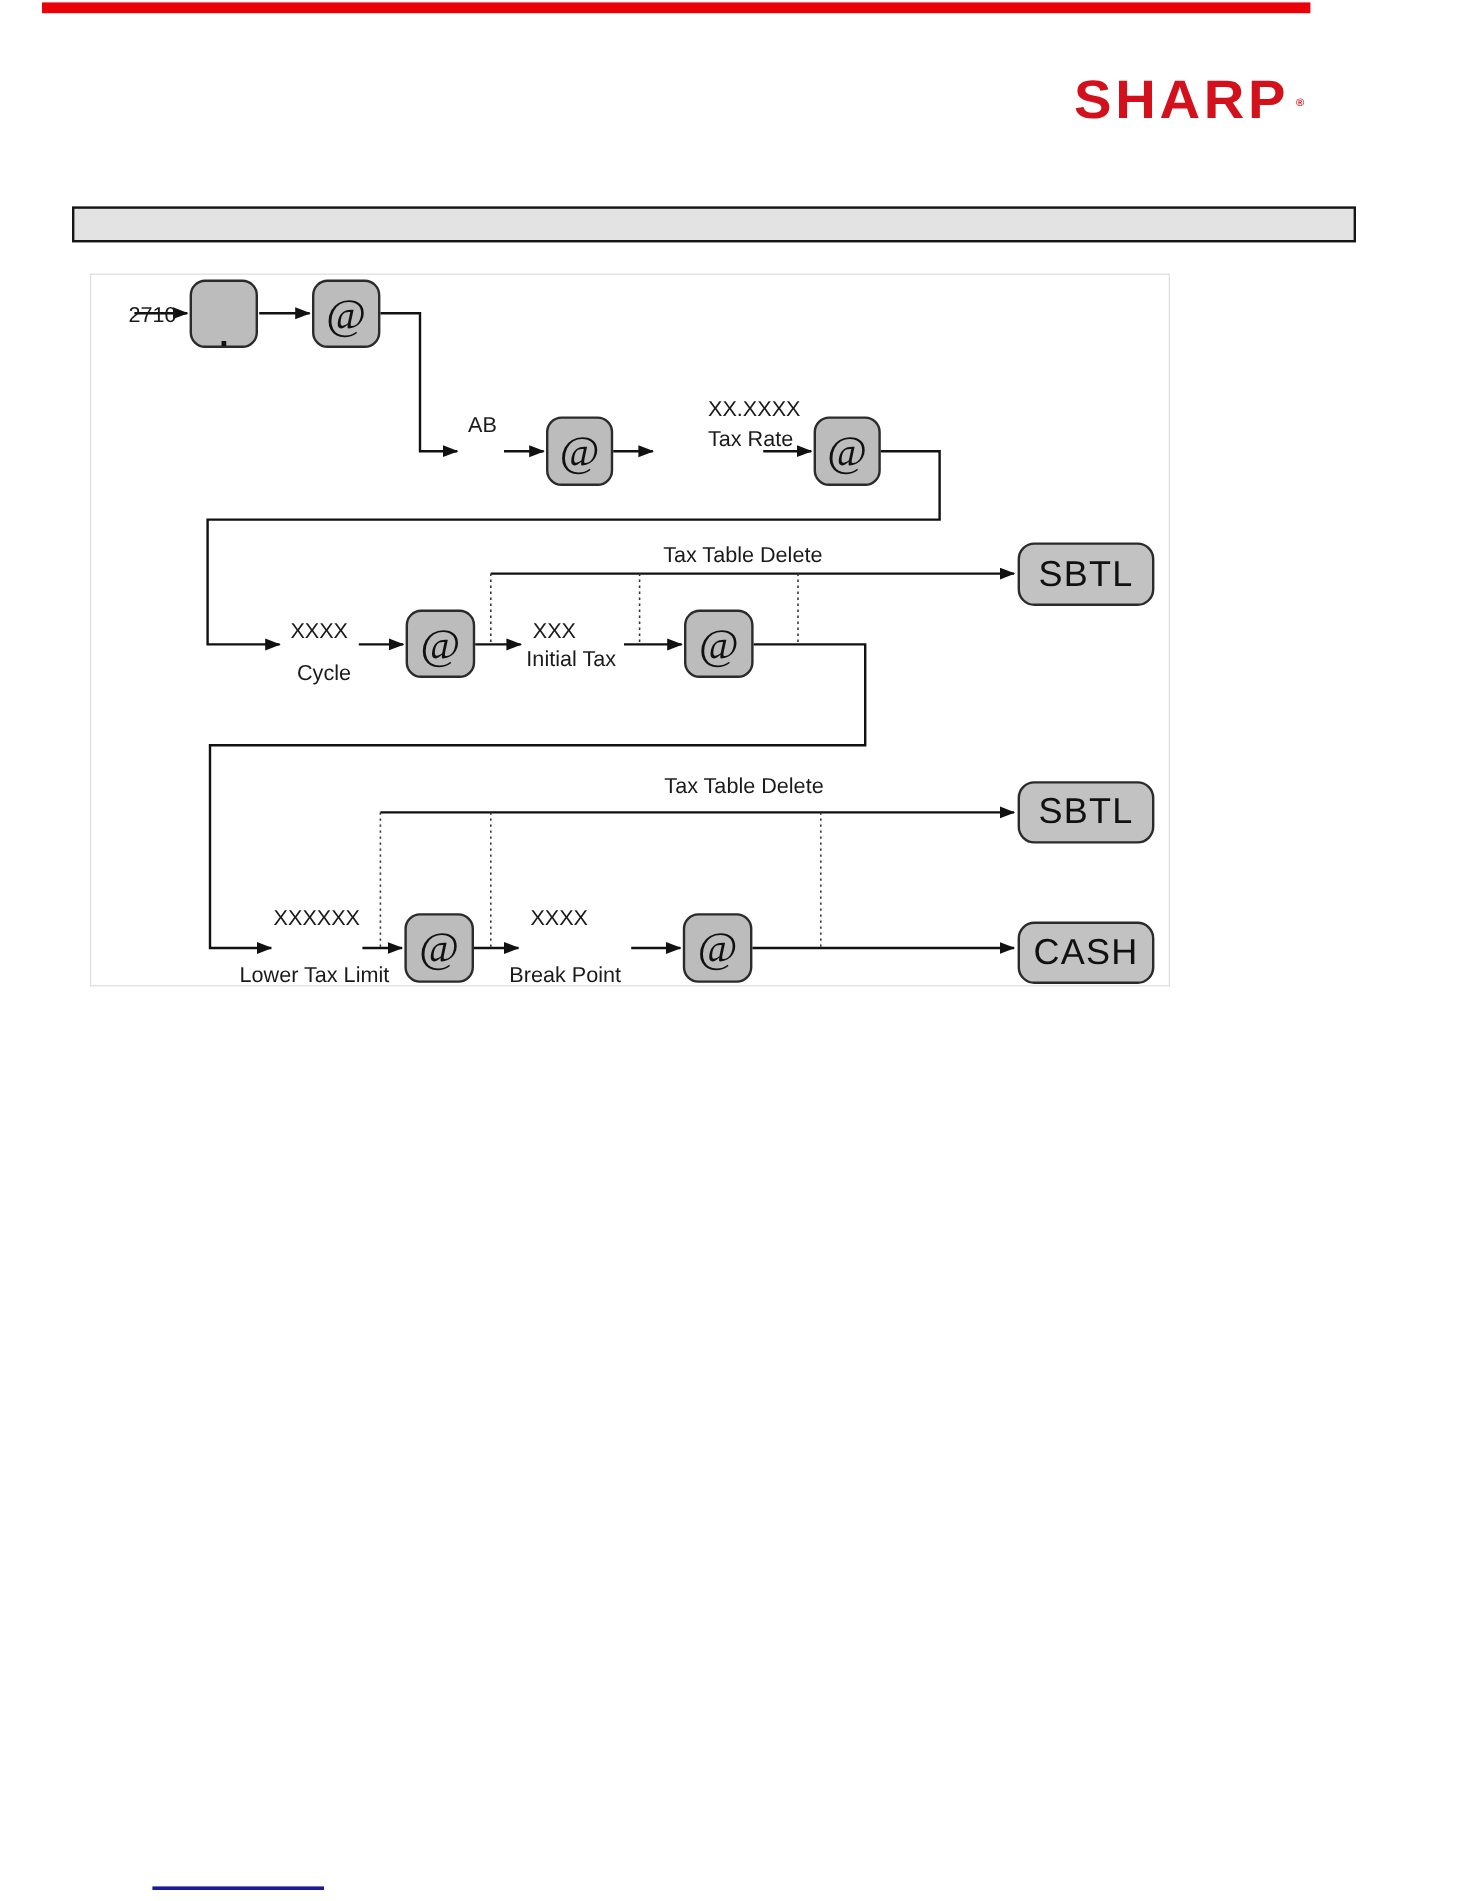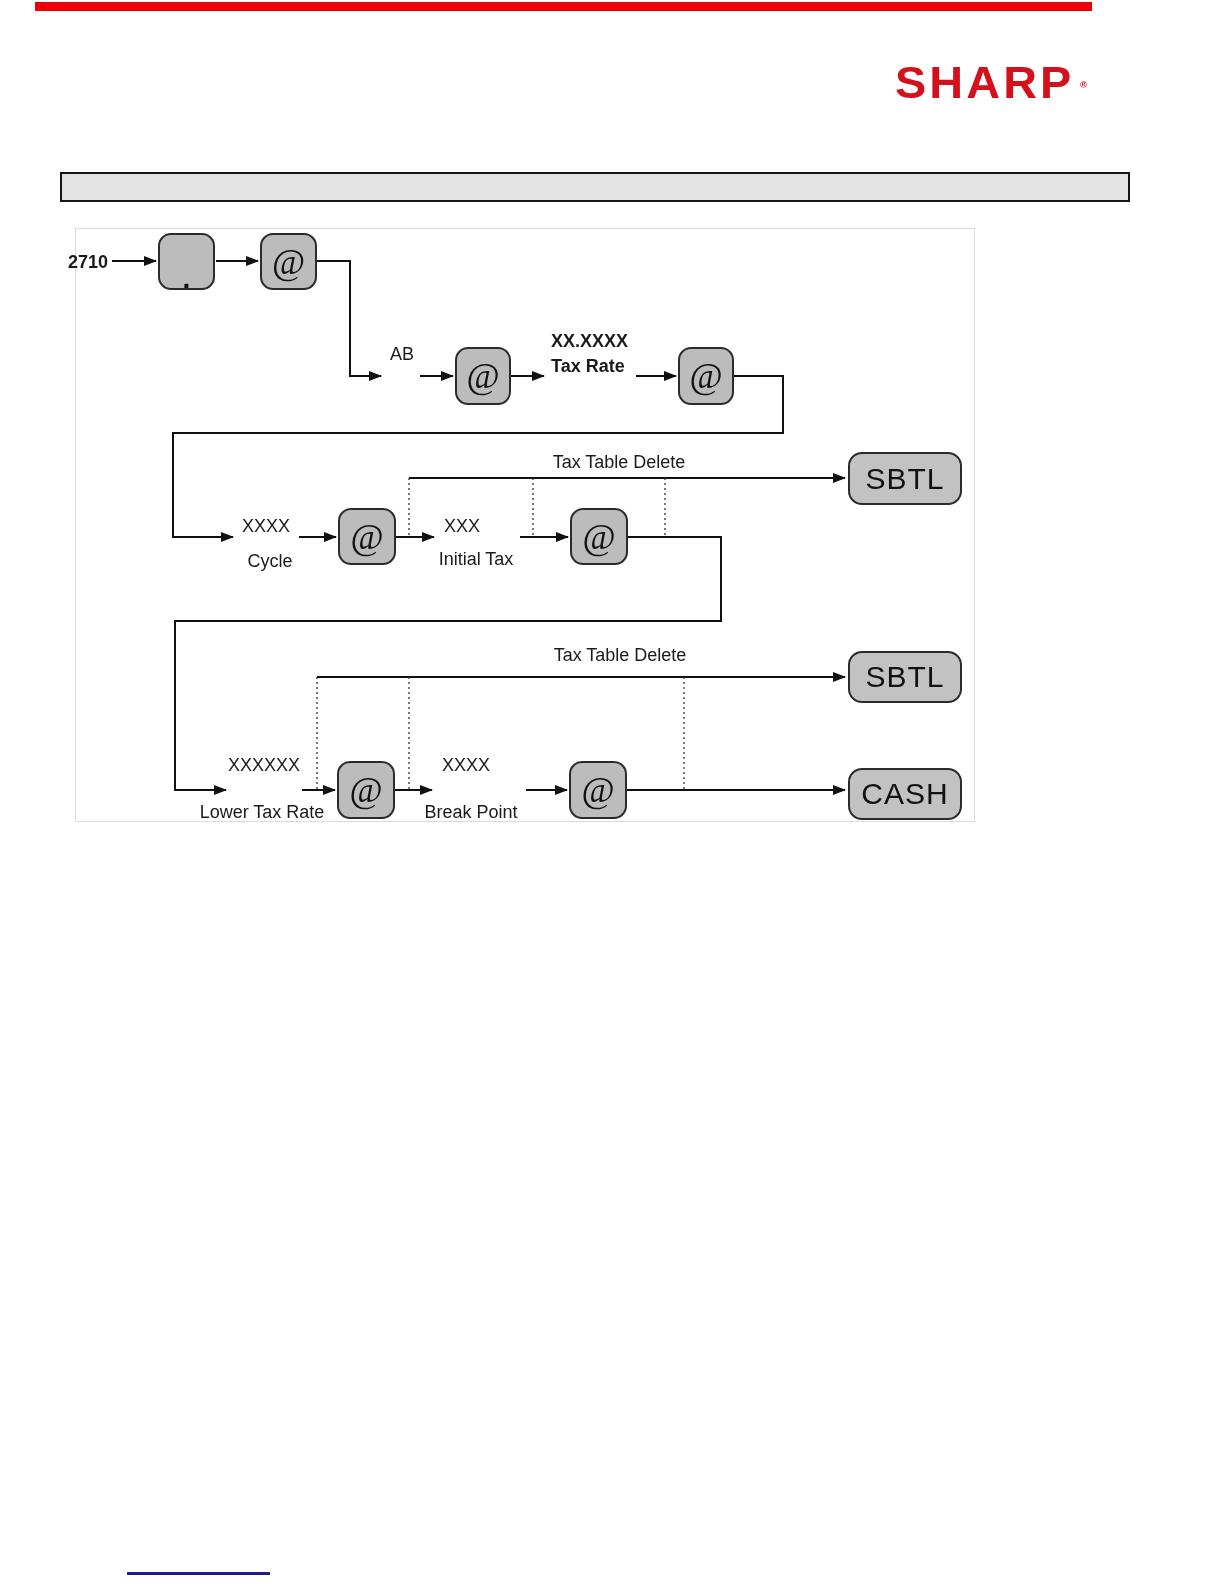--- a/index.html
+++ b/index.html
@@ -13,21 +13,21 @@
   .logo .rmark{position:absolute;right:-12px;bottom:-2px;font-size:9px;letter-spacing:0;}
 
   .section-bar{position:absolute;left:60px;top:172px;width:1066px;height:26px;
                background:#e3e3e3;border:2px solid #151515;}
 
   .diagram-frame{position:absolute;left:75px;top:228px;width:898px;height:592px;border:1px solid #dcdcdc;}
 
   svg.wires{position:absolute;left:0;top:0;}
 
   .lbl{position:absolute;font-size:18px;line-height:19px;white-space:nowrap;}
-  .lbl.bold{font-weight:bold;}
+  .lbl.bold{font-weight:normal;margin-left:39px;}
   .lbl.ctr{transform:translateX(-50%);text-align:center;}
 
   .key{position:absolute;background:#bcbcbc;border:2px solid #2b2b2b;border-radius:13px;
        display:flex;align-items:center;justify-content:center;box-sizing:border-box;}
   .key .at-glyph{font-family:"Liberation Serif",serif;font-size:36px;color:#111;line-height:1;}
   .key .dot-glyph{position:absolute;left:0;right:0;bottom:2px;text-align:center;
                   font-size:28px;font-weight:bold;line-height:14px;color:#111;}
 
   .fnkey{position:absolute;background:#c2c2c2;border:2px solid #2b2b2b;border-radius:14px;
          display:flex;align-items:center;justify-content:center;box-sizing:border-box;
@@ -108,30 +108,30 @@
 
   <div class="lbl ctr" style="left:619px;top:453px;">Tax Table Delete</div>
   <div class="fnkey" style="left:848px;top:452px;width:114px;height:53px;">SBTL</div>
 
   <div class="lbl ctr" style="left:266px;top:517px;">XXXX</div>
   <div class="lbl ctr" style="left:270px;top:552px;">Cycle</div>
   <div class="key" style="left:338px;top:508px;width:58px;height:57px;">
     <span class="at-glyph">@</span>
   </div>
   <div class="lbl ctr" style="left:462px;top:517px;">XXX</div>
-  <div class="lbl ctr" style="left:476px;top:540px;margin-top:10px;">Initial Tax</div>
+  <div class="lbl ctr" style="left:476px;top:540px;">Initial Tax</div>
   <div class="key" style="left:570px;top:508px;width:58px;height:57px;">
     <span class="at-glyph">@</span>
   </div>
 
   <div class="lbl ctr" style="left:620px;top:646px;">Tax Table Delete</div>
   <div class="fnkey" style="left:848px;top:651px;width:114px;height:52px;">SBTL</div>
 
   <div class="lbl ctr" style="left:264px;top:756px;">XXXXXX</div>
-  <div class="lbl ctr" style="left:262px;top:803px;">Lower Tax Rate</div>
+  <div class="lbl ctr" style="left:262px;top:803px;">Lower Tax Limit</div>
   <div class="key" style="left:337px;top:761px;width:58px;height:58px;">
     <span class="at-glyph">@</span>
   </div>
   <div class="lbl ctr" style="left:466px;top:756px;">XXXX</div>
   <div class="lbl ctr" style="left:471px;top:803px;">Break Point</div>
   <div class="key" style="left:569px;top:761px;width:58px;height:58px;">
     <span class="at-glyph">@</span>
   </div>
   <div class="fnkey" style="left:848px;top:768px;width:114px;height:52px;">CASH</div>
 

